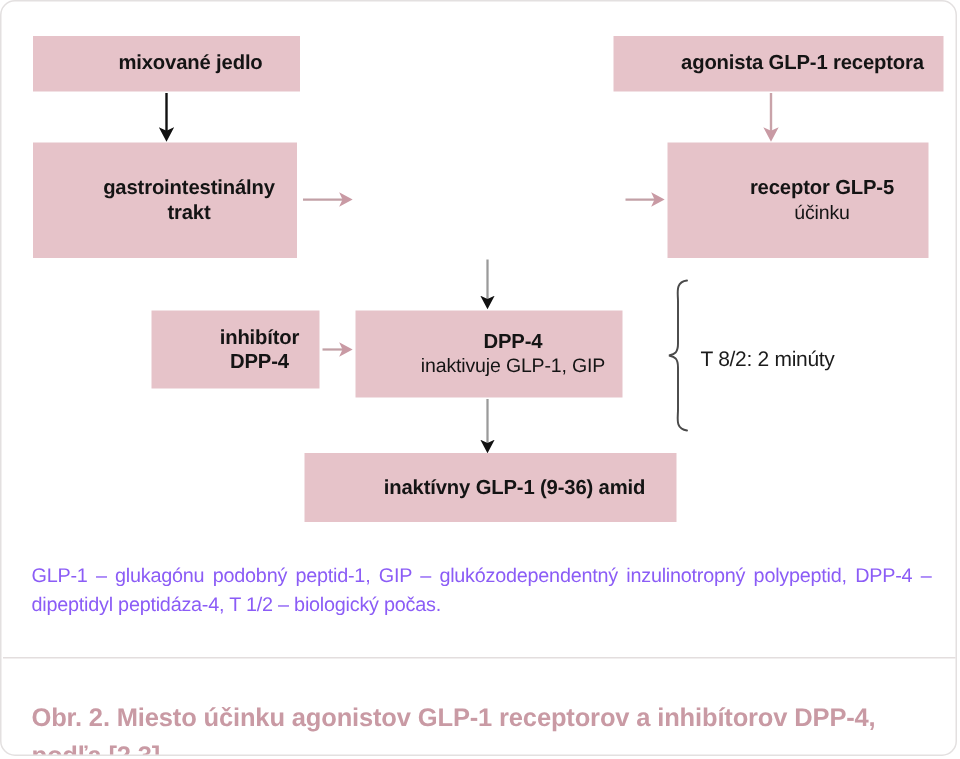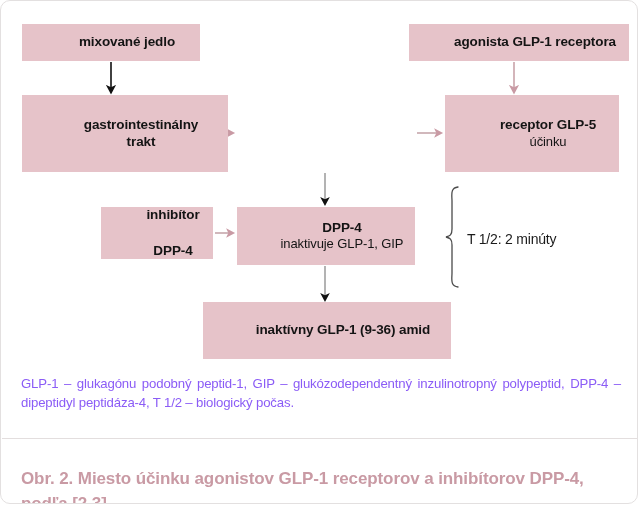--- a/index.html
+++ b/index.html
@@ -53,27 +53,27 @@
     letter-spacing: -0.1px;
   }
   .node .t-reg {
     font-weight: normal;
     font-size: 13px;
     letter-spacing: -0.1px;
   }
 
   
   #node-mixed-meal        { left: 21px;  top: 23px;  width: 178px; height: 37px; }
-  #node-gi-tract          { left: 21px;  top: 94px;  width: 206px; height: 77px; align-items: center; }
+  #node-gi-tract          { left: 21px;  top: 94px;  width: 176px; height: 77px; align-items: center; }
   #node-active-glp1       { left: 236px; top: 94px;  width: 178px; height: 77px; }
   #node-glp1-agonist      { left: 408px; top: 23px;  width: 220px; height: 37px; }
   #node-glp1-receptor     { left: 444px; top: 94px;  width: 174px; height: 77px; }
-  #node-dpp4-inhibitor    { left: 100px; top: 206px; width: 112px; height: 52px; justify-content: space-between; }
+  #node-dpp4-inhibitor    { left: 100px; top: 206px; width: 112px; height: 52px; }
   #node-dpp4              { left: 236px; top: 206px; width: 178px; height: 58px; }
-  #node-inactive-glp1     { left: 202px; top: 301px; width: 248px; height: 57px; }
+  #node-inactive-glp1     { left: 202px; top: 301px; width: 248px; height: 46px; }
 
   
   #connectors {
     position: absolute;
     left: 0; top: 0;
     width: 638px;
     height: 372px;
     pointer-events: none;
   }
 
@@ -200,21 +200,21 @@
 
     <div class="node" id="node-dpp4">
       <span class="t-bold">DPP-4</span>
       <span class="t-reg">inaktivuje GLP-1, GIP</span>
     </div>
 
     <div class="node" id="node-inactive-glp1">
       <span class="t-bold">inaktívny GLP-1 (9-36) amid</span>
     </div>
 
-    <div id="halflife-label">T 1/2: 2 minúty</div>
+    <div id="halflife-label">T 8/2: 2 minúty</div>
   </div>
 
   <div id="abbreviations">GLP-1 – glukagónu podobný peptid-1, GIP – glukózodependentný inzulinotropný polypeptid, DPP-4 – dipeptidyl peptidáza-4, T 1/2 – biologický počas.</div>
 
   <div id="caption-divider"></div>
 
   <div id="caption">Obr. 2. Miesto účinku agonistov GLP-1 receptorov a inhibítorov DPP-4, podľa [2,3].</div>
 
 </div>
 

